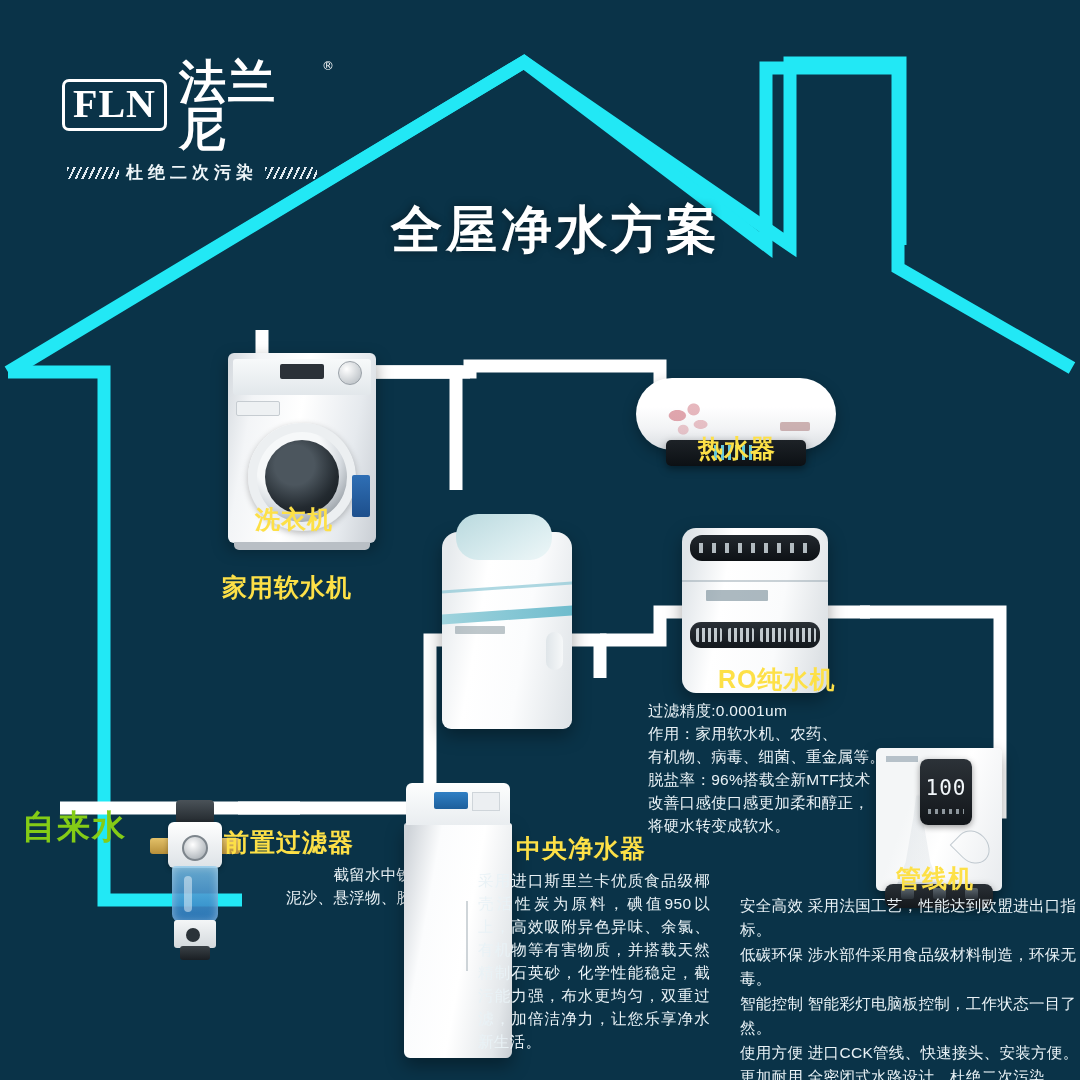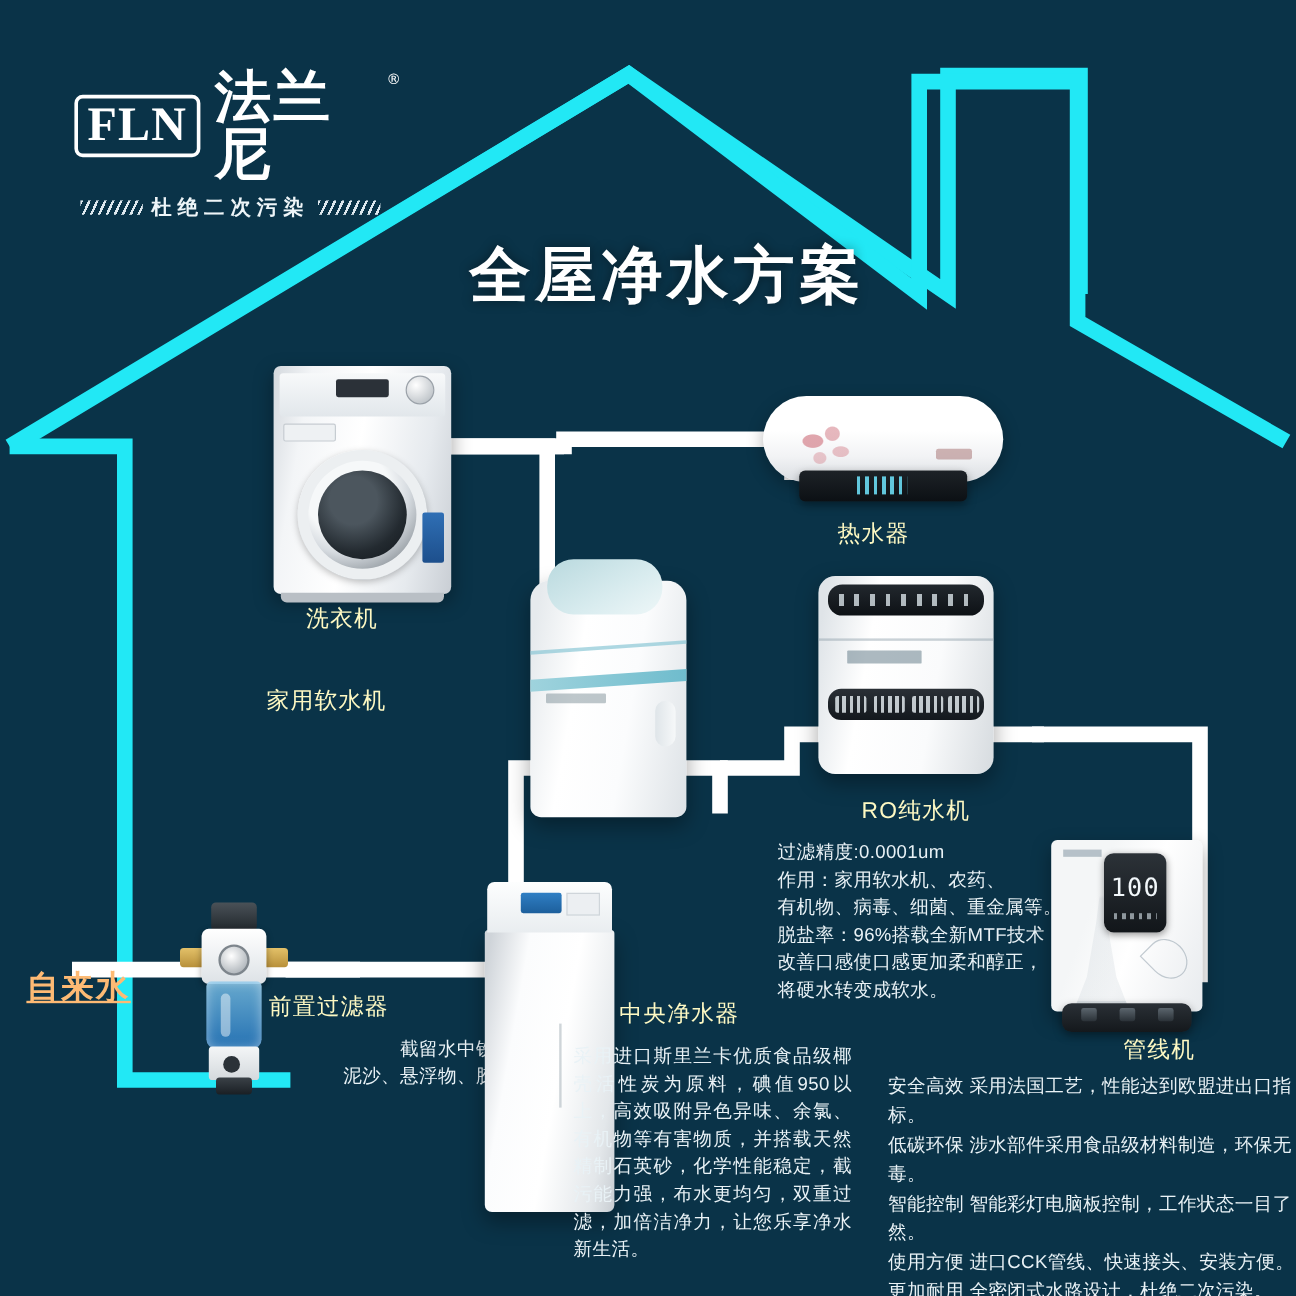--- a/index.html
+++ b/index.html
@@ -44,29 +44,29 @@
   
   #main-title{
     left:0;top:196px;width:1080px;text-align:center;
     font-size:51px;font-weight:bold;letter-spacing:4px;
     color:#ffffff;
     text-shadow:0 0 10px rgba(0,0,0,.45);
     padding-left:16px;
   }
 
   
-  .dev-title{font-size:19px;font-weight:normal;letter-spacing:1px;color:#fef9c3;white-space:nowrap;}
+  .dev-title{font-size:25px;font-weight:bold;letter-spacing:1px;color:#fde047;white-space:nowrap;}
   .body-text{
     font-size:15.5px;line-height:1.48;color:#e9f2f6;letter-spacing:.3px;
   }
   .body-text.feat{line-height:1.58;font-size:15.5px;}
-  .water-label{font-size:27px;font-weight:bold;letter-spacing:2px;color:#fdba74;text-decoration:underline;}
-
-  
-  .device{position:absolute;}
+  .water-label{font-size:33px;font-weight:bold;letter-spacing:2px;color:#84cc16;}
+
+  
+  .device{position:absolute;margin-top:48px;}
 
   
   #washer{left:228px;top:305px;width:148px;height:190px;
     background:linear-gradient(100deg,#d4d9de 0%,#f3f5f7 18%,#ffffff 46%,#e6eaee 78%,#c9ced4 100%);
     border-radius:6px;box-shadow:0 6px 16px rgba(0,0,0,.35);}
   #washer .panel{position:absolute;left:5px;top:6px;right:5px;height:36px;
     background:linear-gradient(180deg,#f7f9fa,#e2e7eb);border-radius:3px;}
   #washer .disp{position:absolute;left:52px;top:11px;width:44px;height:15px;
     background:#2b3138;border-radius:2px;}
   #washer .knob{position:absolute;right:14px;top:8px;width:22px;height:22px;border-radius:50%;
@@ -319,21 +319,21 @@
         <div class="bar"></div>
       </div>
       <div class="drop"></div>
     </div>
     <div class="base">
       <div class="tap" style="left:16px;"></div>
       <div class="tap" style="left:48px;"></div>
       <div class="tap" style="left:80px;"></div>
     </div>
   </div>
-  <div class="abs dev-title" style="left:936px;top:862px;text-align:right;">管线机</div>
+  <div class="abs dev-title" style="left:896px;top:862px;text-align:right;">管线机</div>
 
   <div class="abs body-text feat" style="left:740px;top:894px;width:340px;">
     <div>
       <span>安全高效</span>
       <span>采用法国工艺，性能达到欧盟进出口指标。</span>
     </div>
     <div>
       <span>低碳环保</span>
       <span>涉水部件采用食品级材料制造，环保无毒。</span>
     </div>

